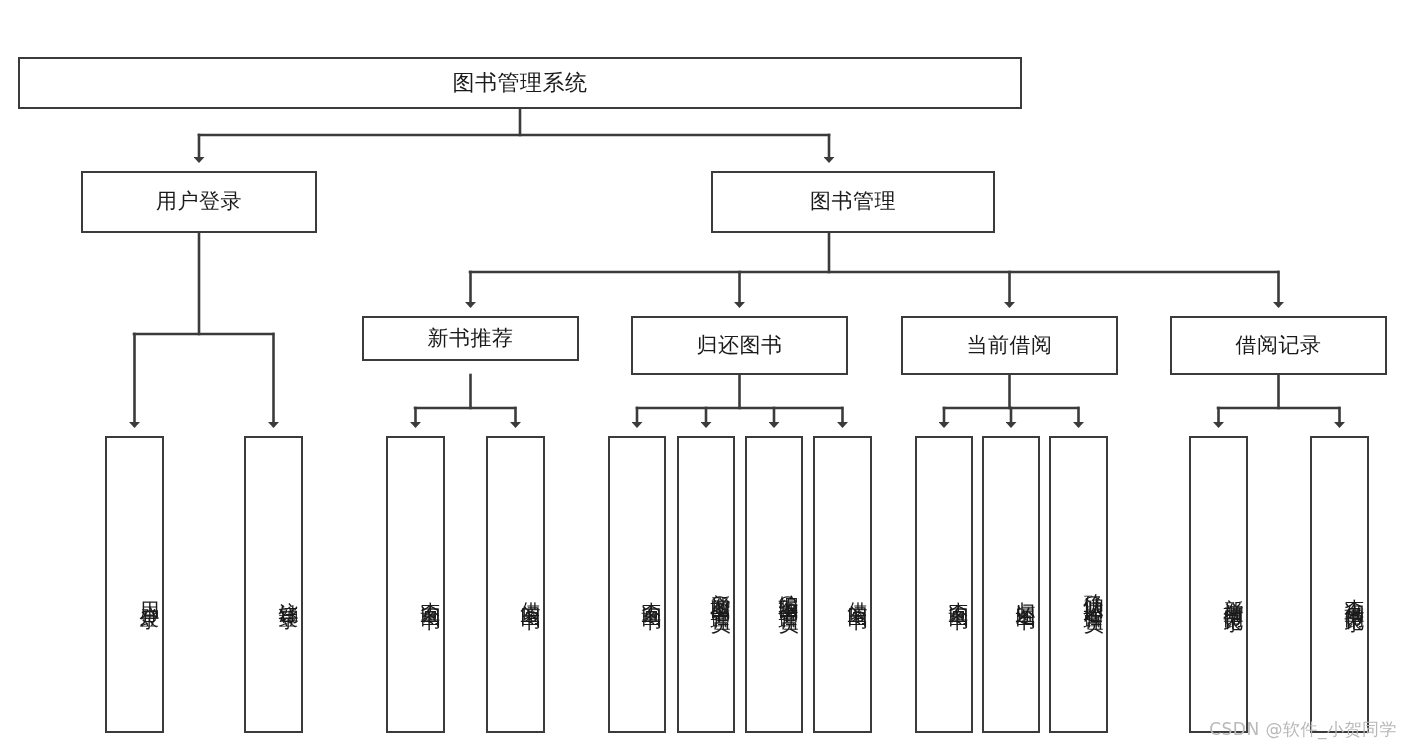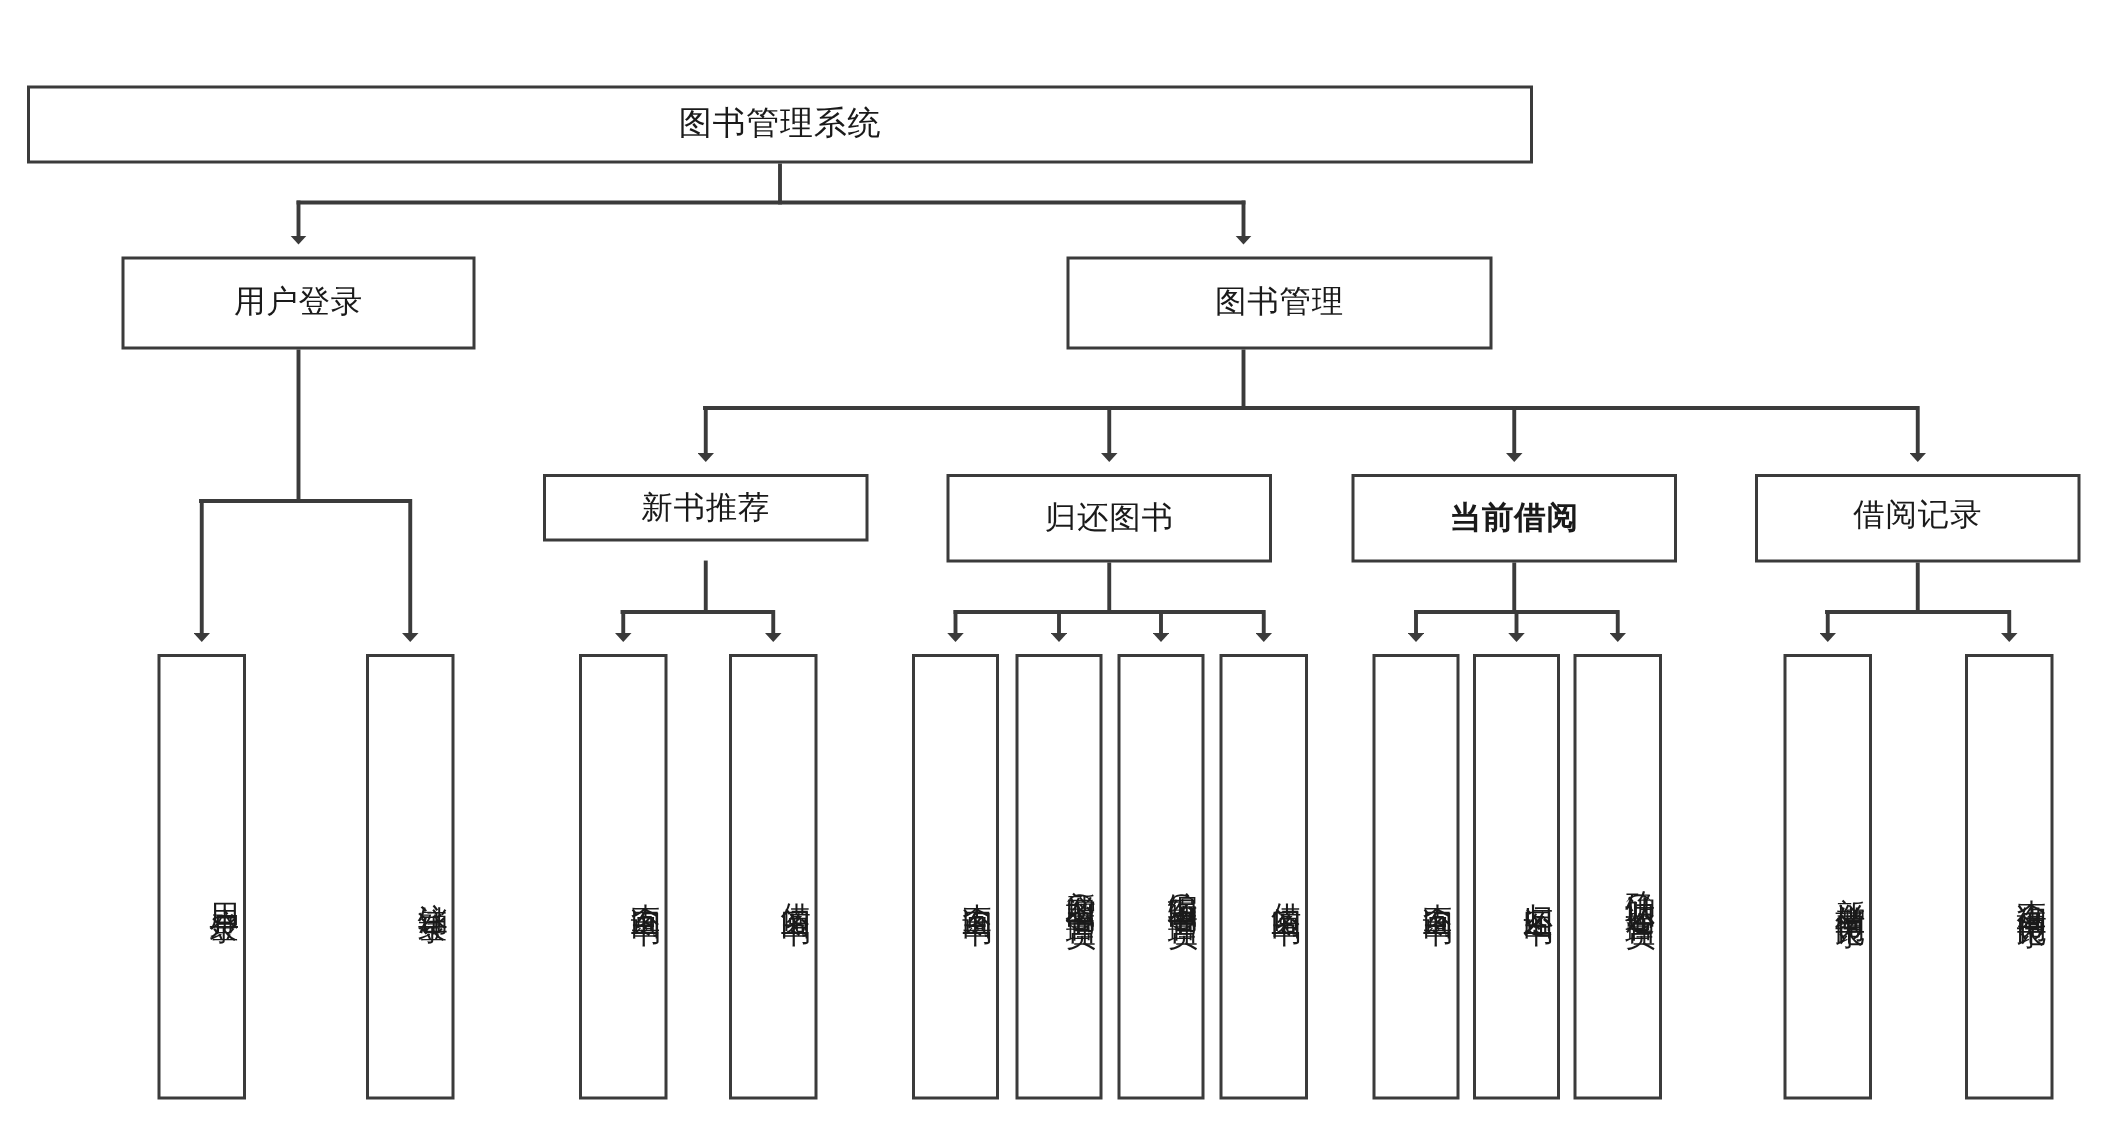--- a/index.html
+++ b/index.html
@@ -125,24 +125,24 @@
       </div>
       <div class="node" style="left: 711px; top: 171px; width: 284px; height: 62px;">
         <span class="node-label">图书管理</span>
       </div>
       <div class="node" style="left: 362px; top: 316px; width: 217px; height: 45px;">
         <span class="node-label">新书推荐</span>
       </div>
       <div class="node" style="left: 631px; top: 316px; width: 217px; height: 59px;">
         <span class="node-label">归还图书</span>
       </div>
-      <div class="node" style="left: 901px; top: 316px; width: 217px; height: 59px; font-weight: bold;">
+      <div class="node" style="left: 901px; top: 316px; width: 217px; height: 59px;">
         <span class="node-label">当前借阅</span>
       </div>
-      <div class="node" style="left: 1170px; top: 316px; width: 217px; height: 59px; font-family: Liberation Mono, monospace;">
+      <div class="node" style="left: 1170px; top: 316px; width: 217px; height: 59px;">
         <span class="node-label">借阅记录</span>
       </div>
       <div class="node leaf" style="left: 105px; top: 436px; width: 59px; height: 297px;">
         <span class="node-label">用户登录</span>
       </div>
       <div class="node leaf" style="left: 244px; top: 436px; width: 59px; height: 297px;">
         <span class="node-label">注销登录</span>
       </div>
       <div class="node leaf" style="left: 386px; top: 436px; width: 59px; height: 297px;">
         <span class="node-label">查询图书</span>
@@ -172,14 +172,15 @@
         <span class="node-label">确认归还（管理员）</span>
       </div>
       <div class="node leaf" style="left: 1189px; top: 436px; width: 59px; height: 297px;">
         <span class="node-label">新增借阅记录</span>
       </div>
       <div class="node leaf" style="left: 1310px; top: 436px; width: 59px; height: 297px;">
         <span class="node-label">查询借阅记录</span>
       </div>
     </div>
 
+  <div id="watermark">CSDN @软件_小贺同学</div>
 
 </div>
 
 </body></html>

